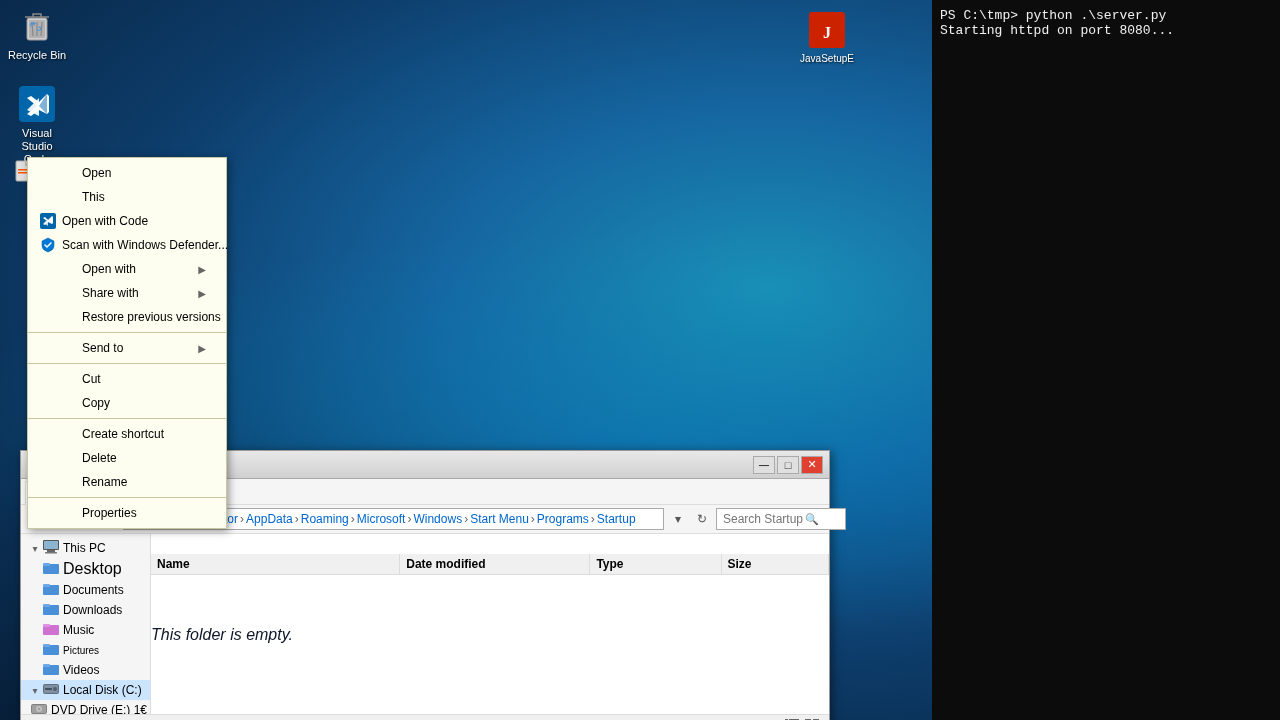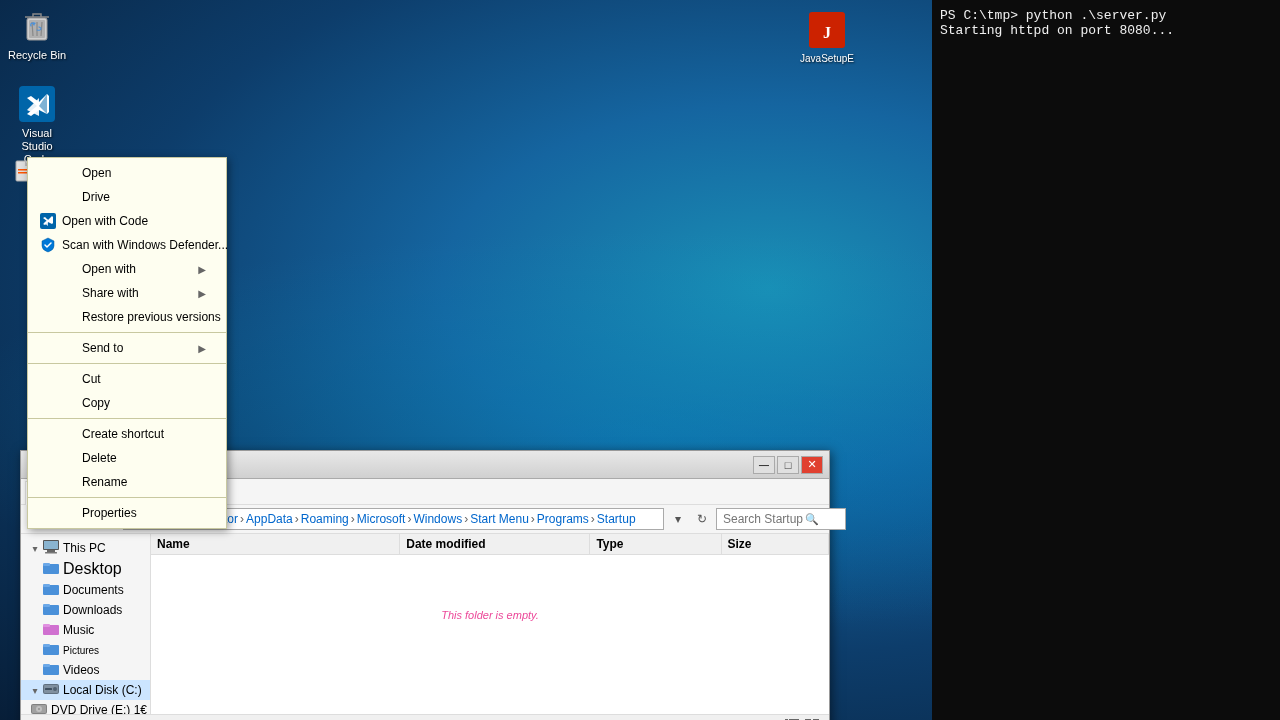--- a/index.html
+++ b/index.html
@@ -343,40 +343,40 @@
       overflow: auto;
       background: white;
     }
 
     .content-header {
       display: flex;
       border-bottom: 1px solid #ddd;
       background: #f0f0f0;
       font-size: 12px;
       font-weight: bold;
+      margin-top: 20px;
     }
 
     .col-header {
       padding: 3px 6px;
       border-right: 1px solid #ddd;
       cursor: pointer;
     }
 
     .col-name { flex: 2; }
     .col-date { flex: 1.5; }
     .col-type { flex: 1; }
     .col-size { flex: 0.8; }
 
     .empty-folder {
       display: flex;
       align-items: center;
-      justify-content: center;
       height: 120px;
-      color: #ec4899;
-      font-size: 11px;
+      color: #0f172a;
+      font-size: 16px;
       font-style: italic;
     }
 
     
     .explorer-status {
       display: flex;
       align-items: center;
       justify-content: space-between;
       padding: 2px 8px;
       background: #f0f0f0;
@@ -498,21 +498,21 @@
 
   <div class="context-menu">
 
     <div class="context-menu-item">
       <span class="menu-item-icon"></span>
       <span class="menu-item-text">Open</span>
     </div>
 
     <div class="context-menu-item">
       <span class="menu-item-icon"></span>
-      <span class="menu-item-text">Drive</span>
+      <span class="menu-item-text">This</span>
     </div>
 
     <div class="context-menu-item has-icon">
       <span class="menu-item-icon">
         <svg width="16" height="16" viewBox="0 0 16 16">
             <rect width="16" height="16" rx="2" fill="#0065a9"></rect>
             <path d="M4 10 L8 6 L8 13 Z" fill="white" opacity="0.8"></path>
             <path d="M12 3 L8 7 L5 4 L3 5 L7 8 L3 11 L5 12 L8 9 L12 11 L13 10 L13 4 Z" fill="white"></path>
           </svg>
       </span>

